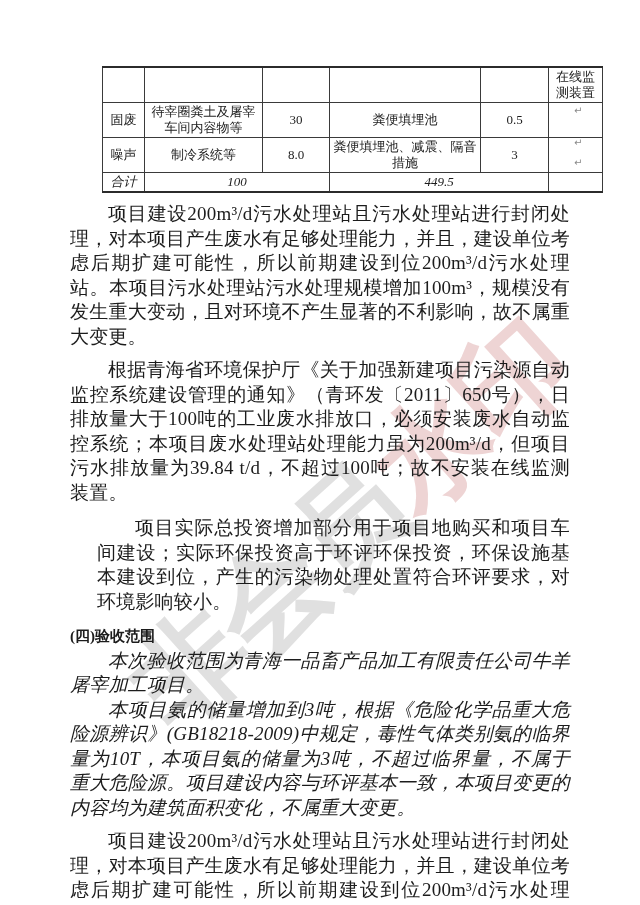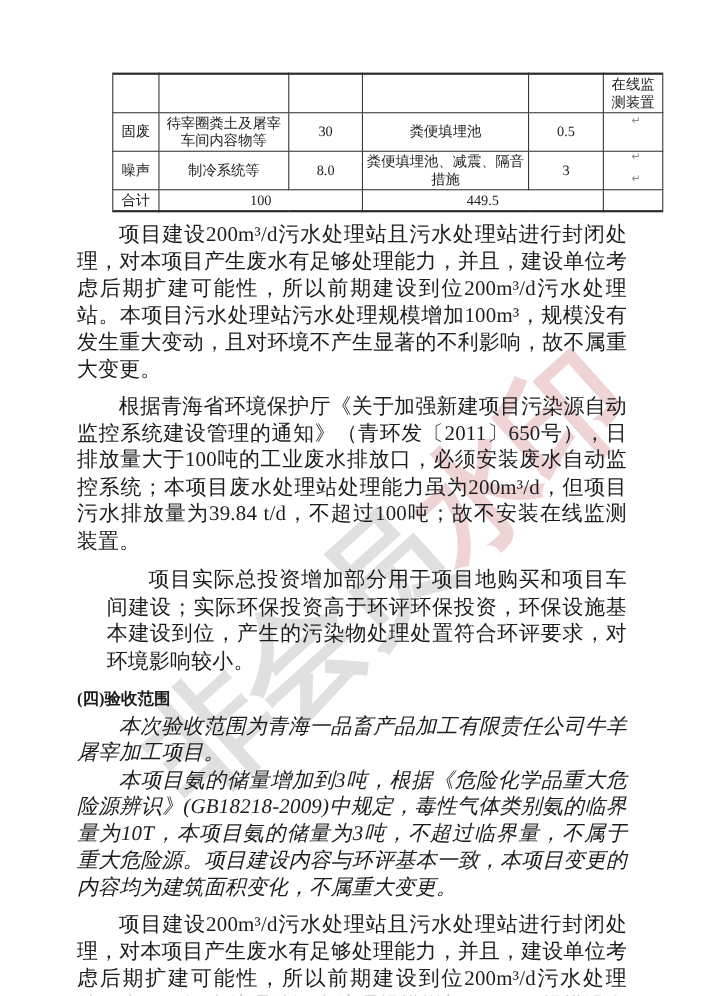--- a/index.html
+++ b/index.html
@@ -44,21 +44,21 @@
     font-size:13px;
     line-height:16px;
     text-align:center;
     vertical-align:middle;
     padding:1px 2px;
     overflow:hidden;
   }
   tr.r-head{height:34px;}
   tr.r-solid{height:32px;}
   tr.r-noise{height:20px;font-family:Liberation Serif, serif;}
-  tr.r-total{height:17px;}
+  tr.r-total{height:17px;font-style:italic;}
   .row-mark{
     position:absolute;
     left:504px;
     font-family:"DejaVu Sans", sans-serif;
     font-size:10px;
     color:#8a8a8a;
     line-height:10px;
   }
   .rm0{top:4px;}
   .rm1{top:40px;}

